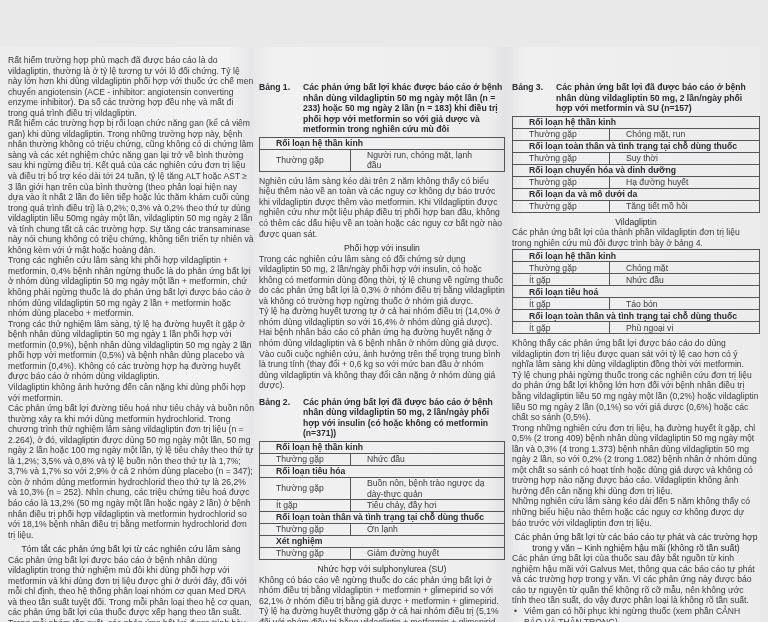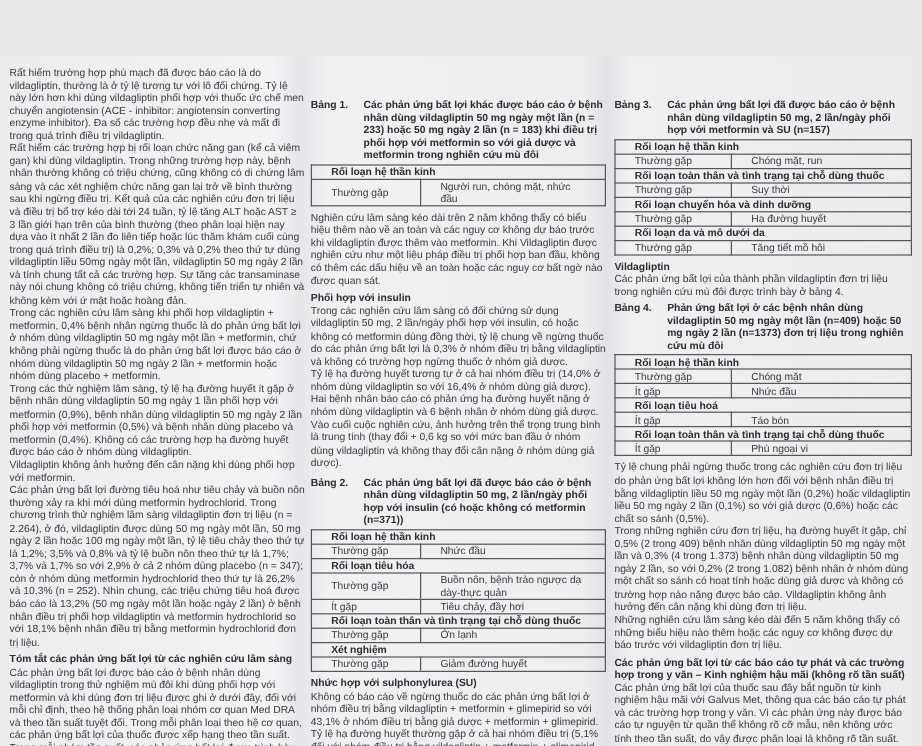--- a/index.html
+++ b/index.html
@@ -12,21 +12,21 @@
   .page {
     position: relative; width: 760px; height: 622px;
     background: linear-gradient(90deg, #ededee 0%, #f3f3f4 30%, #e6e6e8 33%, #f1f1f2 36%, #eeeeef 64%, #e2e2e4 66.5%, #f0f0f1 69%, #ececed 100%);
     margin-top: 47px;
   }
   .col { position: absolute; top: 0; font-size: 8.6px; line-height: 10.55px; }
   .col1 { left: 8px; top: 8px; width: 246px; }
   .col2 { left: 259px; top: 35px; width: 246px; }
   .col3 { left: 512px; top: 35px; width: 248px; }
   p { margin: 0; }
-  .heading { font-weight: bold; color: #2b2b30; margin-top: 4px; }
+  .heading { font-weight: normal; color: #2b2b30; margin-top: 4px; text-align: center; }
   .tbl-title { display: flex; font-weight: bold; color: #2b2b30; margin-bottom: 2px; justify-content: flex-end; }
   .tbl-title .num { width: 44px; flex: none; }
   .tbl-title .txt { flex: 1; }
   table.adr { width: 100%; border-collapse: collapse; margin: 1px 0 4px 0; }
   table.adr td { border: 0.8px solid #555; padding: 0 16px; height: 11px; vertical-align: middle; }
   table.adr td.grp { font-weight: bold; color: #2b2b30; }
   table.adr td.freq { width: 58px; }
   .col3 table.adr td.freq { width: 64px; }
   .bullet { display: flex; }
   .bullet .dot { width: 10px; flex: none; padding-left: 2px; }
@@ -52,21 +52,21 @@
       <span class="num">Bảng 1.</span>
       <span class="txt">Các phản ứng bất lợi khác được báo cáo ở bệnh nhân dùng vildagliptin 50 mg ngày một lần (n = 233) hoặc 50 mg ngày 2 lần (n = 183) khi điều trị phối hợp với metformin so với giả dược và metformin trong nghiên cứu mù đôi</span>
     </div>
     <table class="adr">
       <tbody>
           <tr>
             <td colspan="2" class="grp">Rối loạn hệ thần kinh</td>
           </tr>
       <tr>
             <td class="freq">Thường gặp</td>
-            <td>Người run, chóng mặt, nhức đầu</td>
+            <td>Người run, chóng mặt, lạnh đầu</td>
           </tr>
     </tbody>
       </table>
     <p>Nghiên cứu lâm sàng kéo dài trên 2 năm không thấy có biểu hiệu thêm nào về an toàn và các nguy cơ không dự báo trước khi vildagliptin được thêm vào metformin. Khi Vildagliptin được nghiên cứu như một liệu pháp điều trị phối hợp ban đầu, không có thêm các dấu hiệu về an toàn hoặc các nguy cơ bất ngờ nào được quan sát.</p>
     <p class="heading">Phối hợp với insulin</p>
     <p>Trong các nghiên cứu lâm sàng có đối chứng sử dụng vildagliptin 50 mg, 2 lần/ngày phối hợp với insulin, có hoặc không có metformin dùng đồng thời, tỷ lệ chung về ngừng thuốc do các phản ứng bất lợi là 0,3% ở nhóm điều trị bằng vildagliptin và không có trường hợp ngừng thuốc ở nhóm giả dược.</p>
     <p>Tỷ lệ hạ đường huyết tương tự ở cả hai nhóm điều trị (14,0% ở nhóm dùng vildagliptin so với 16,4% ở nhóm dùng giả dược). Hai bệnh nhân báo cáo có phản ứng hạ đường huyết nặng ở nhóm dùng vildagliptin và 6 bệnh nhân ở nhóm dùng giả dược.</p>
     <p>Vào cuối cuộc nghiên cứu, ảnh hưởng trên thể trọng trung bình là trung tính (thay đổi + 0,6 kg so với mức ban đầu ở nhóm dùng vildagliptin và không thay đổi cân nặng ở nhóm dùng giả dược).</p>
 
     <div class="tbl-title" style="margin-top:6px">
@@ -104,21 +104,21 @@
             <td colspan="2" class="grp">Xét nghiệm</td>
           </tr>
       <tr>
             <td class="freq">Thường gặp</td>
             <td>Giảm đường huyết</td>
           </tr>
     </tbody>
       </table>
 
     <p class="heading">Nhức hợp với sulphonylurea (SU)</p>
-    <p>Không có báo cáo về ngừng thuốc do các phản ứng bất lợi ở nhóm điều trị bằng vildagliptin + metformin + glimepirid so với 43,1% ở nhóm điều trị bằng giả dược + metformin + glimepirid.</p>
+    <p>Không có báo cáo về ngừng thuốc do các phản ứng bất lợi ở nhóm điều trị bằng vildagliptin + metformin + glimepirid so với 62,1% ở nhóm điều trị bằng giả dược + metformin + glimepirid.</p>
     <p>Tỷ lệ hạ đường huyết thường gặp ở cả hai nhóm điều trị (5,1% đối với nhóm điều trị bằng vildagliptin + metformin + glimepirid so với 1,9% đối với nhóm điều trị bằng giả dược + metformin + glimepirid). Một trường hợp hạ đường huyết nặng đã được báo cáo ở nhóm dùng vildagliptin.</p>
     <p>Vào cuối cuộc nghiên cứu, ảnh hưởng trên thể trọng trung bình là trung tính (+ 0,6 kg ở nhóm dùng vildagliptin và -0,1 kg ở nhóm dùng giả dược).</p>
   </div>
 
   <div class="col col3">
     <div class="tbl-title">
       <span class="num">Bảng 3.</span>
       <span class="txt">Các phản ứng bất lợi đã được báo cáo ở bệnh nhân dùng vildagliptin 50 mg, 2 lần/ngày phối hợp với metformin và SU (n=157)</span>
     </div>
     <table class="adr">
@@ -150,24 +150,20 @@
       <tr>
             <td class="freq">Thường gặp</td>
             <td>Tăng tiết mồ hôi</td>
           </tr>
     </tbody>
       </table>
 
     <p class="heading">Vildagliptin</p>
     <p>Các phản ứng bất lợi của thành phần vildagliptin đơn trị liệu trong nghiên cứu mù đôi được trình bày ở bảng 4.</p>
 
-    <div class="tbl-title" style="margin-top:3px">
-      <span class="num">Bảng 4.</span>
-      <span class="txt">Phản ứng bất lợi ở các bệnh nhân dùng vildagliptin 50 mg ngày một lần (n=409) hoặc 50 mg ngày 2 lần (n=1373) đơn trị liệu trong nghiên cứu mù đôi</span>
-    </div>
     <table class="adr">
       <tbody>
           <tr>
             <td colspan="2" class="grp">Rối loạn hệ thần kinh</td>
           </tr>
       <tr>
             <td class="freq">Thường gặp</td>
             <td>Chóng mặt</td>
           </tr>
       <tr>
@@ -184,20 +180,21 @@
       <tr>
             <td colspan="2" class="grp">Rối loạn toàn thân và tình trạng tại chỗ dùng thuốc</td>
           </tr>
       <tr>
             <td class="freq">Ít gặp</td>
             <td>Phù ngoại vi</td>
           </tr>
     </tbody>
       </table>
 
+    <p>Không thấy các phản ứng bất lợi được báo cáo do dùng vildagliptin đơn trị liệu được quan sát với tỷ lệ cao hơn có ý nghĩa lâm sàng khi dùng vildagliptin đồng thời với metformin.</p>
     <p>Tỷ lệ chung phải ngừng thuốc trong các nghiên cứu đơn trị liệu do phản ứng bất lợi không lớn hơn đối với bệnh nhân điều trị bằng vildagliptin liều 50 mg ngày một lần (0,2%) hoặc vildagliptin liều 50 mg ngày 2 lần (0,1%) so với giả dược (0,6%) hoặc các chất so sánh (0,5%).</p>
     <p>Trong những nghiên cứu đơn trị liệu, hạ đường huyết ít gặp, chỉ 0,5% (2 trong 409) bệnh nhân dùng vildagliptin 50 mg ngày một lần và 0,3% (4 trong 1.373) bệnh nhân dùng vildagliptin 50 mg ngày 2 lần, so với 0,2% (2 trong 1.082) bệnh nhân ở nhóm dùng một chất so sánh có hoạt tính hoặc dùng giả dược và không có trường hợp nào nặng được báo cáo. Vildagliptin không ảnh hưởng đến cân nặng khi dùng đơn trị liệu.</p>
     <p>Những nghiên cứu lâm sàng kéo dài đến 5 năm không thấy có những biểu hiệu nào thêm hoặc các nguy cơ không được dự báo trước với vildagliptin đơn trị liệu.</p>
 
     <p class="heading">Các phản ứng bất lợi từ các báo cáo tự phát và các trường hợp trong y văn – Kinh nghiệm hậu mãi (không rõ tần suất)</p>
     <p>Các phản ứng bất lợi của thuốc sau đây bắt nguồn từ kinh nghiệm hậu mãi với Galvus Met, thông qua các báo cáo tự phát và các trường hợp trong y văn. Vì các phản ứng này được báo cáo tự nguyện từ quần thể không rõ cỡ mẫu, nên không ước tính theo tần suất, do vậy được phân loại là không rõ tần suất.</p>
     <div class="bullet">
       <span class="dot">•</span>
       <span>Viêm gan có hồi phục khi ngừng thuốc (xem phần CẢNH BÁO VÀ THẬN TRỌNG)</span>
     </div>

